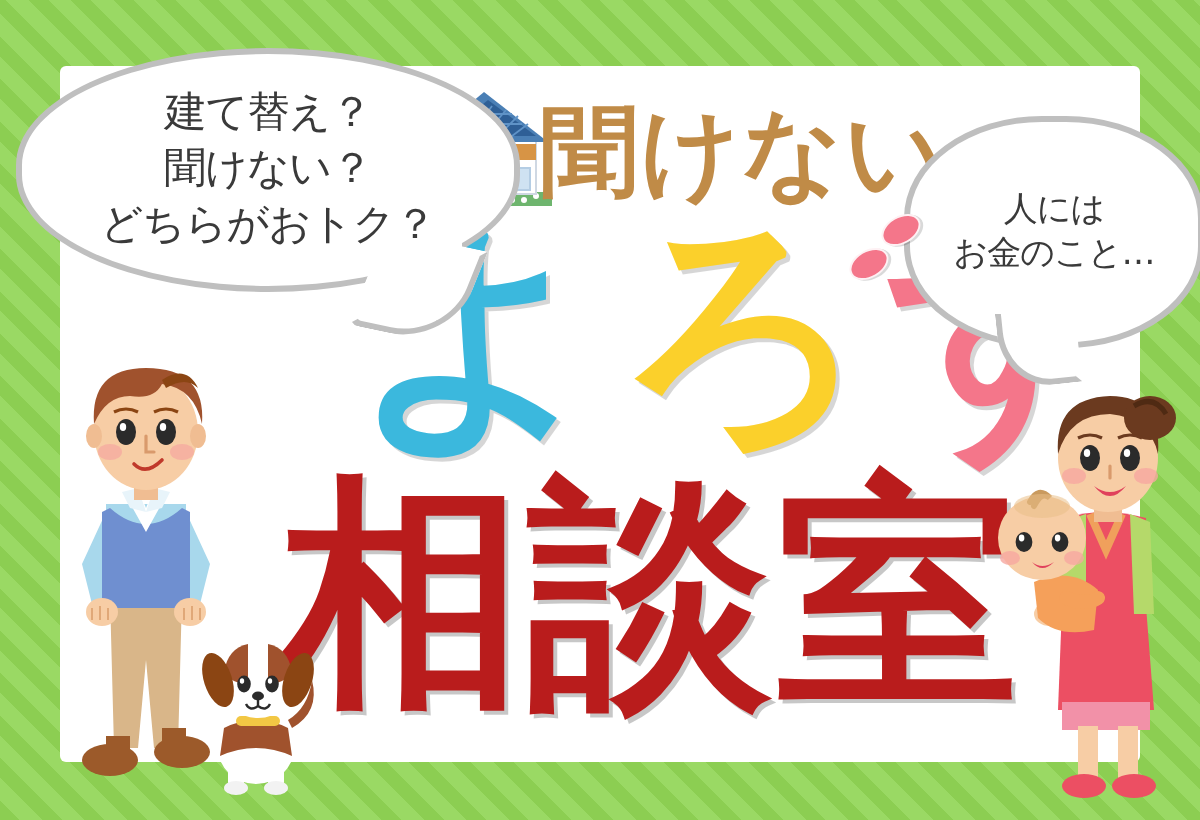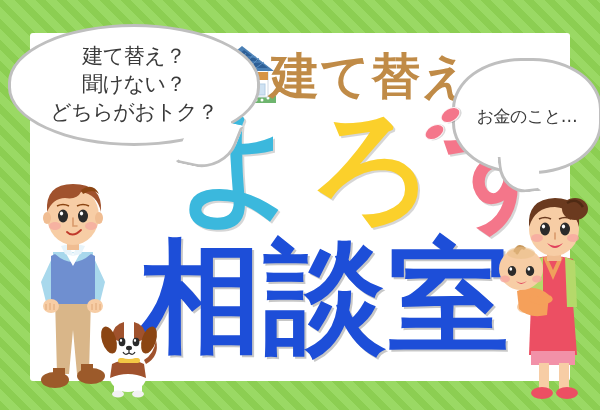--- a/index.html
+++ b/index.html
@@ -134,21 +134,21 @@
   }
   .dakuten i:nth-child(1){left:16px;top:0px;}
   .dakuten i:nth-child(2){left:0px;top:17px;}
 
   
   .greenword{
     position:absolute;left:140px;top:236px;
     z-index:5;white-space:nowrap;
     font-size:122px;font-weight:bold;
     line-height:1;
-    color:#1d4ed8;
+    color:#b91c1c;
     letter-spacing:2px;
     -webkit-text-stroke:3px #ffffff;
     paint-order:stroke fill;
     text-shadow:2px 2px 0 rgba(0,0,0,0.22);
   }
 
   
   .person{position:absolute;z-index:7;}
   .man{left:25px;top:178px;width:96px;height:222px;}
   .dog{left:100px;top:312px;width:62px;height:86px;}
@@ -170,20 +170,21 @@
     <div class="tail"></div>
     <div class="tail-mask"></div>
     <div class="line">建て替え？</div>
     <div class="line">聞けない？</div>
     <div class="line">どちらがおトク？</div>
   </div>
 
   <div class="bubble bubble-right">
     <div class="tail"></div>
     <div class="tail-mask"></div>
+    <div class="line">人には</div>
     <div class="line">お金のこと…</div>
   </div>
 
   <div class="house">
     <svg viewBox="0 0 104 66" width="104" height="66">
 
       <rect x="4" y="56" width="96" height="7" fill="#6eb56e"></rect>
       <g fill="#ffffff">
         <circle cx="10" cy="58" r="1.5"></circle>
           <circle cx="16" cy="60" r="1.5"></circle>
@@ -230,21 +231,21 @@
       <rect x="72" y="44" width="17" height="11" fill="#cfe2f2" stroke="#b4cde4" stroke-width="1"></rect>
       <line x1="80.5" y1="44" x2="80.5" y2="55" stroke="#ffffff" stroke-width="1.4"></line>
 
       <ellipse cx="52" cy="53" rx="3" ry="4" fill="#6eb56e"></ellipse>
       <ellipse cx="72" cy="52" rx="2.5" ry="3.5" fill="#6eb56e"></ellipse>
 
       <rect x="25" y="22" width="2" height="8" fill="#b4cde4"></rect>
     </svg>
   </div>
 
-  <div class="kicker">建て替え</div>
+  <div class="kicker">聞けない</div>
 
   <div class="bigword">
     <span class="c-yo">よ</span><span class="c-ro">ろ</span><span class="c-zu">ず</span>
   </div>
   <div class="dakuten">
       <i></i>
       <i></i>
     </div>
 
   <div class="greenword">相談室</div>

